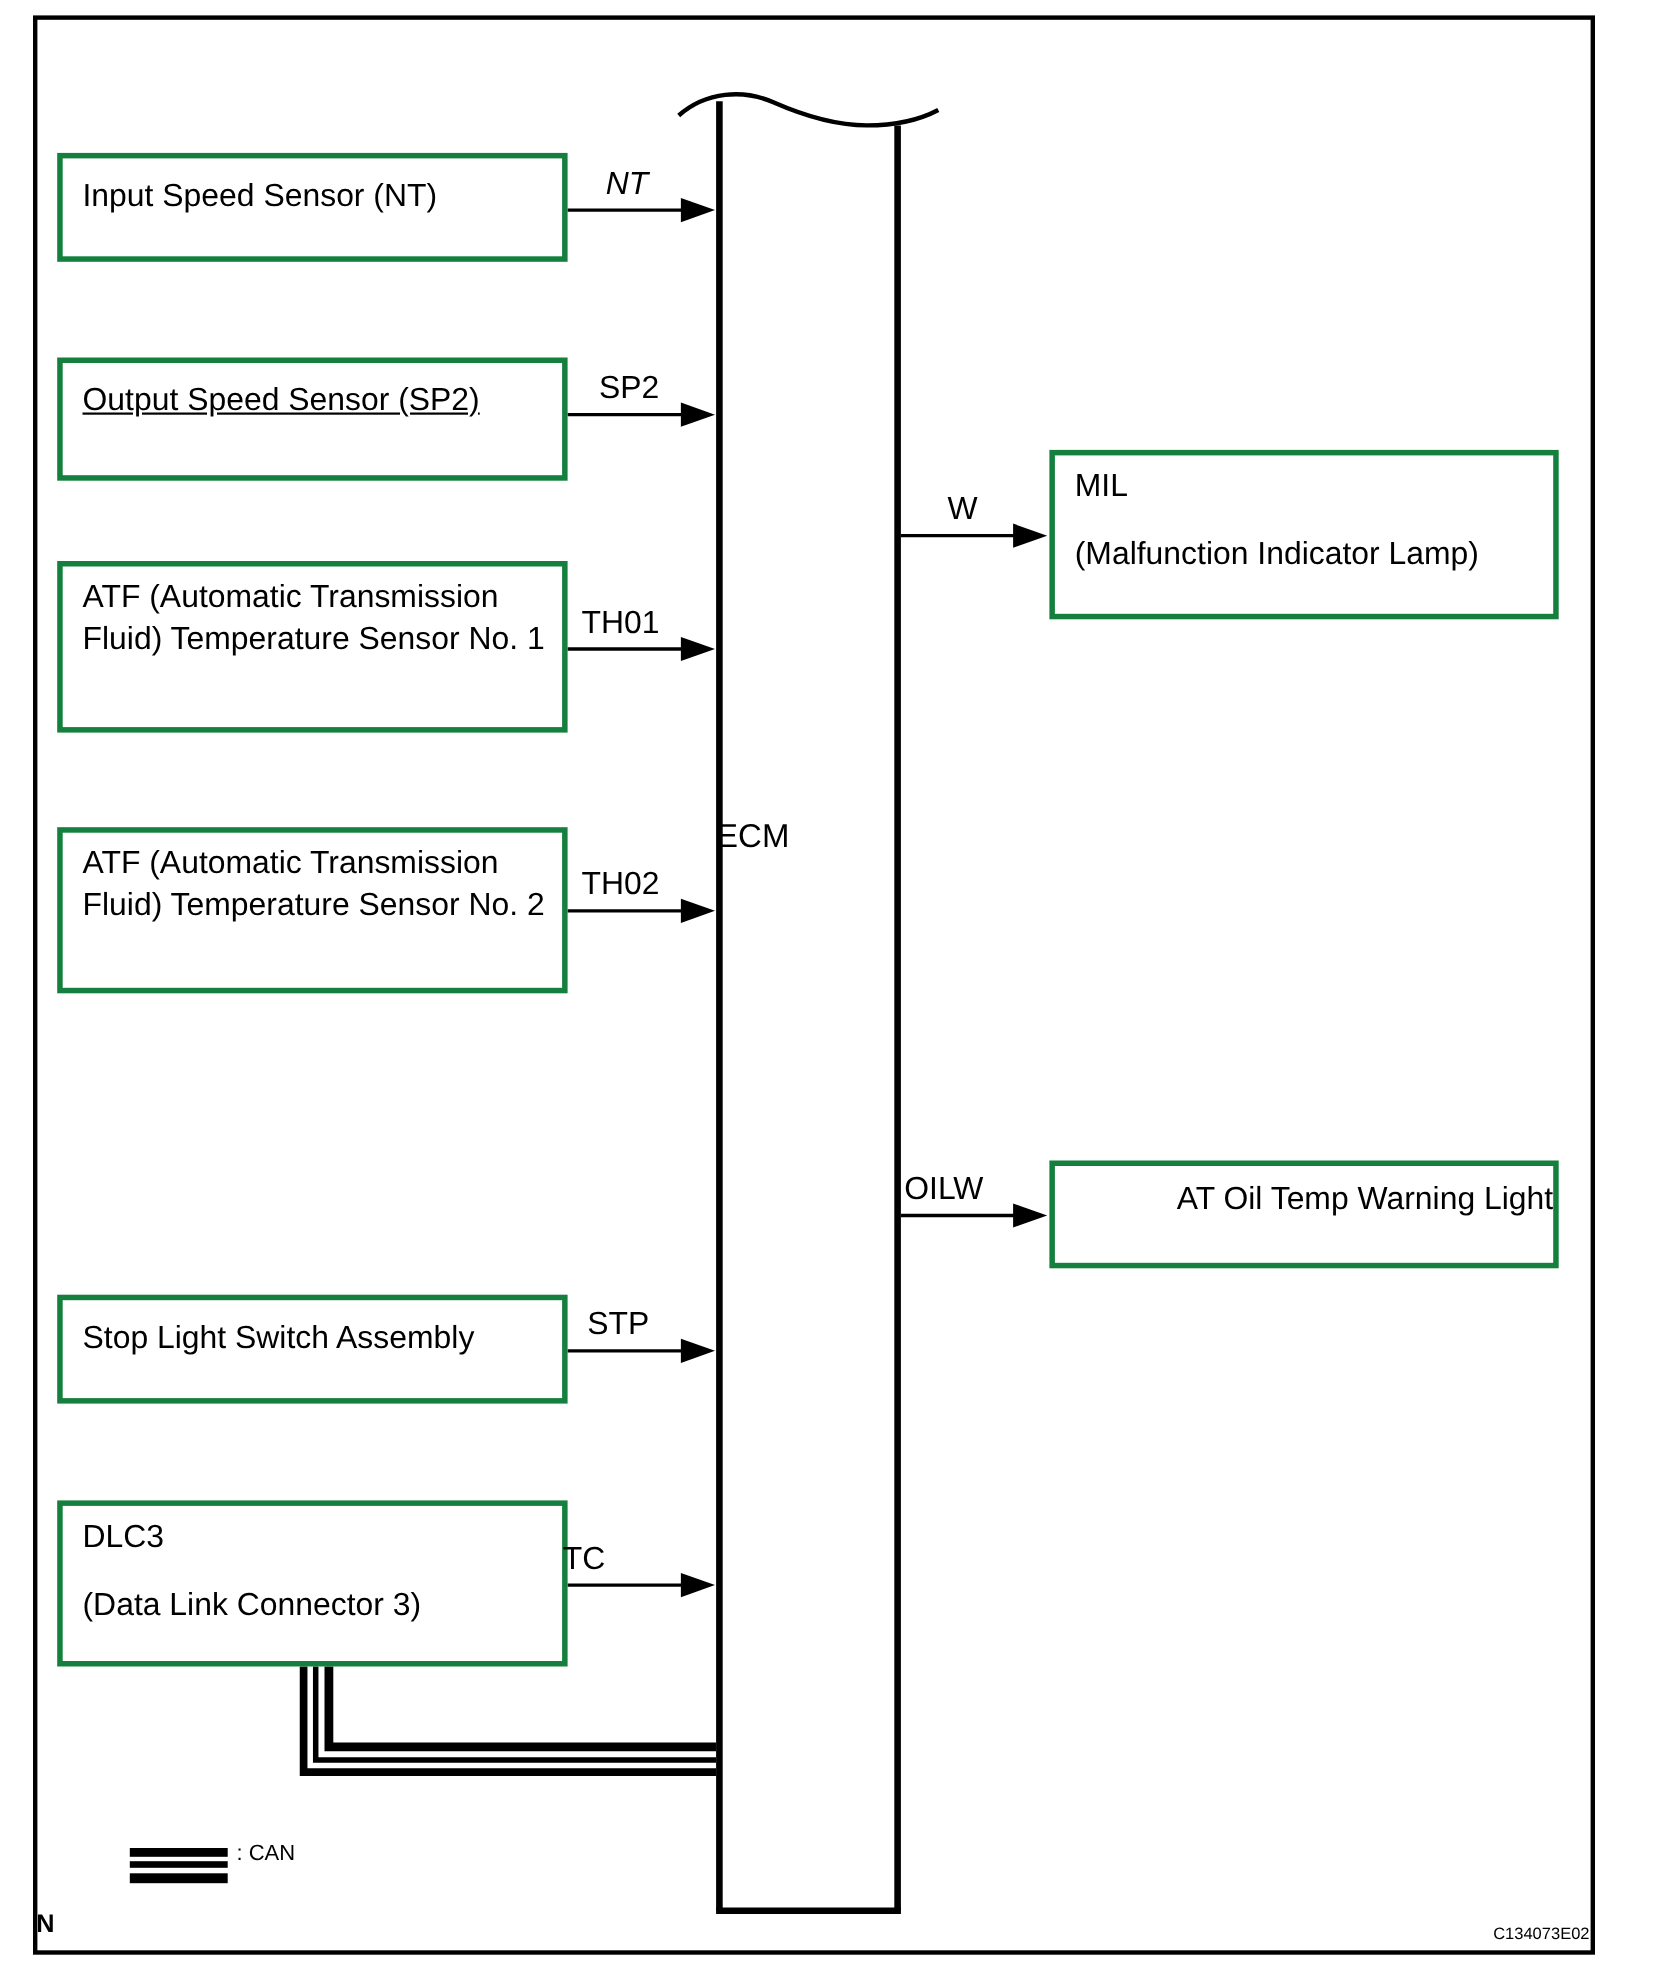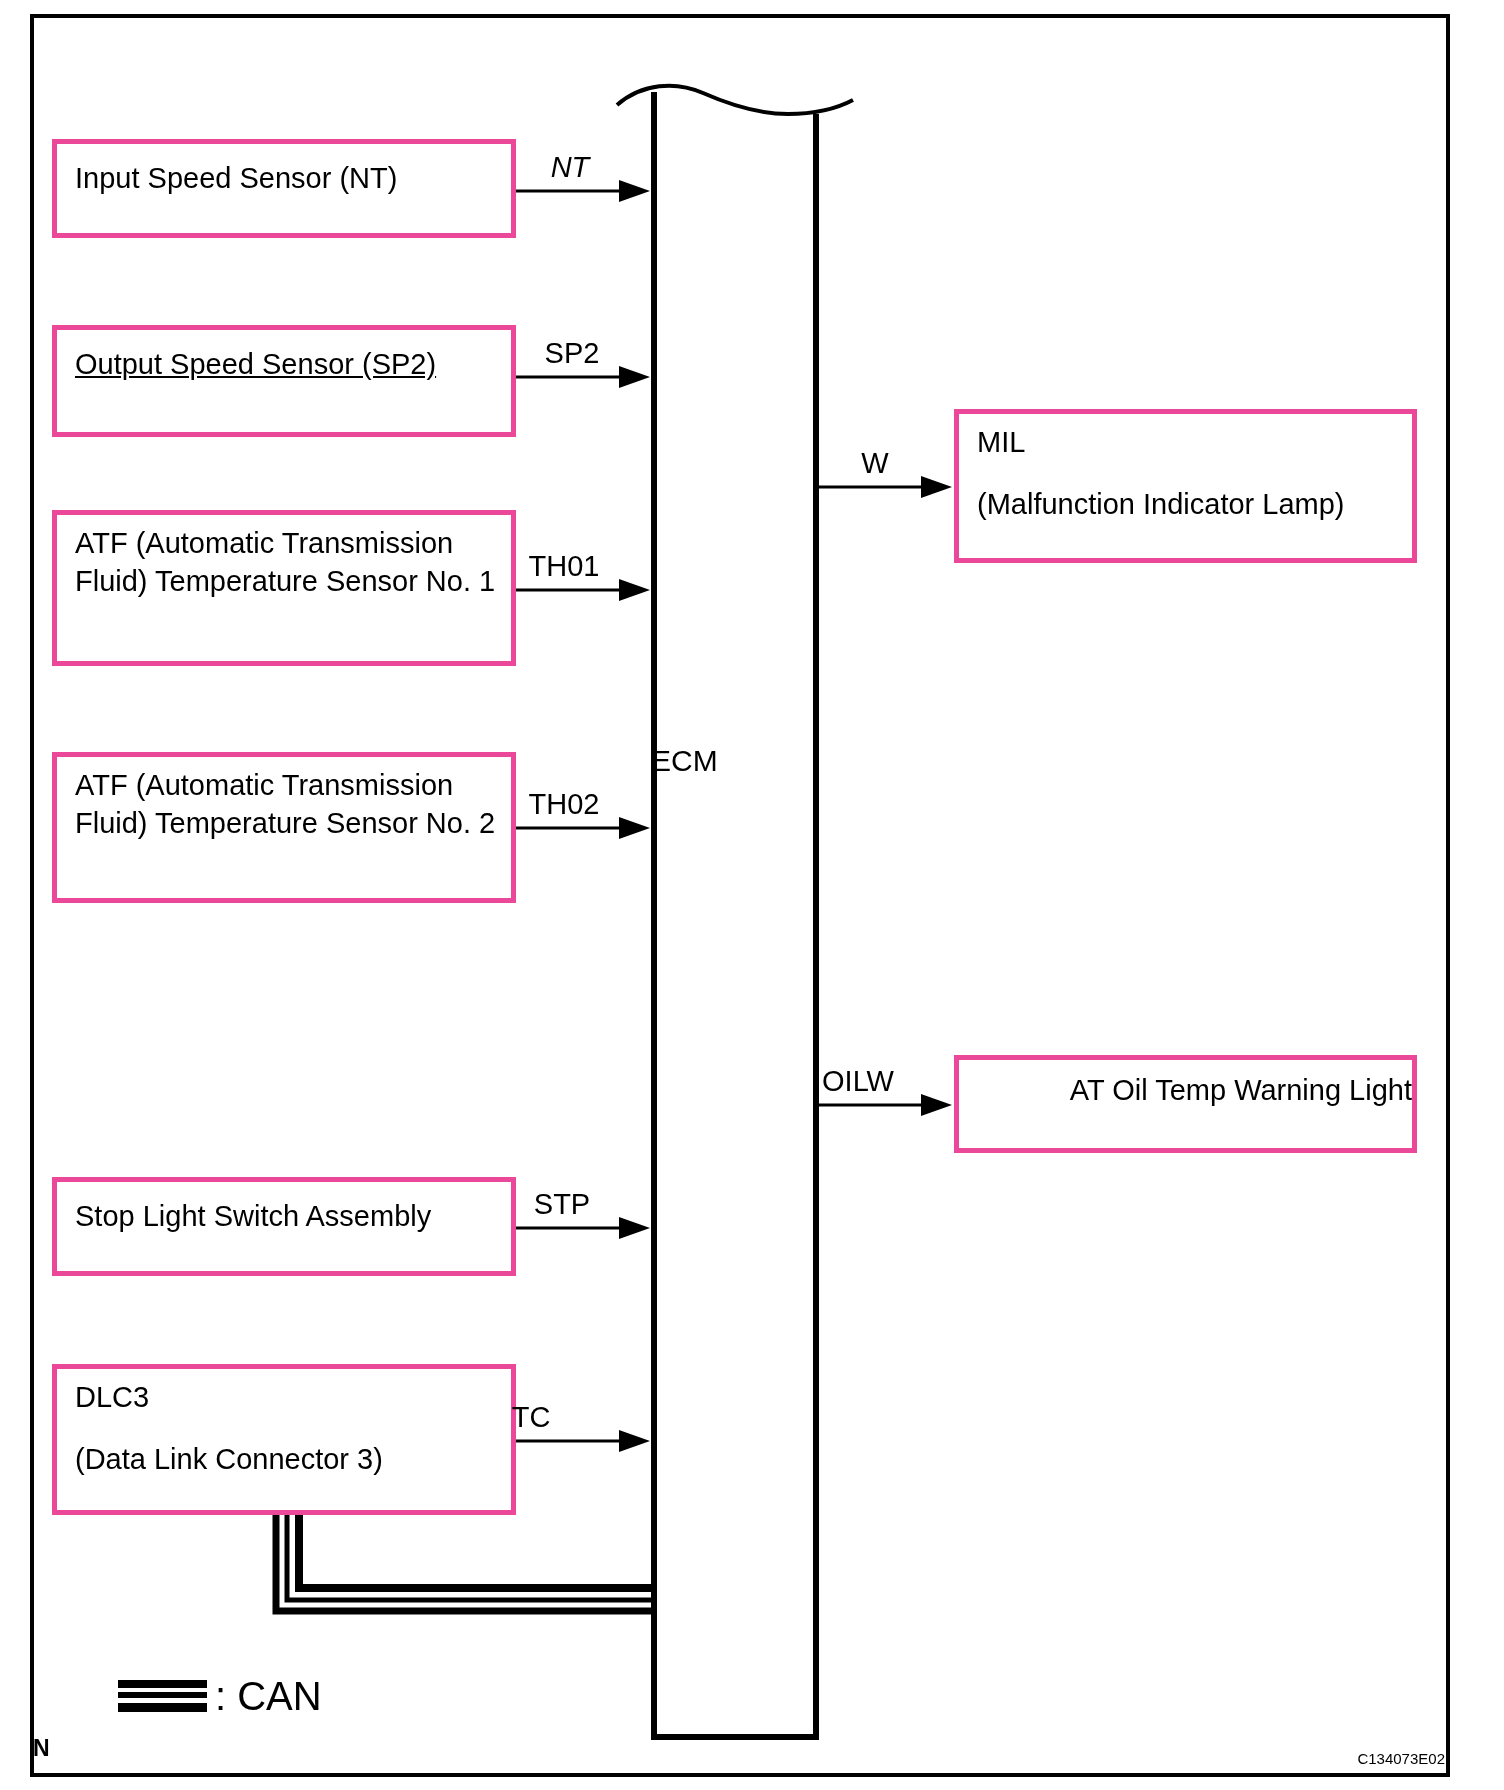--- a/index.html
+++ b/index.html
@@ -7,41 +7,41 @@
     position:relative;width:1504px;height:1790px;background:#fff;
     font-family:"Liberation Sans","DejaVu Sans",sans-serif;color:#000;
     overflow:hidden;
   }
   .frame{
     position:absolute;left:30px;top:14px;width:1420px;height:1763px;
     border:4px solid #000;box-sizing:border-box;
   }
   svg.wires{position:absolute;left:0;top:0;width:1504px;height:1790px;}
   .box{
-    position:absolute;border:5px solid #ec4899;background:#fff;
+    position:absolute;border:5px solid #15803d;background:#fff;
     box-sizing:border-box;font-size:29px;line-height:38px;
   }
   .pad1{padding:15px 10px 0 18px;}      
   .pad2{padding:9px 14px 0 18px;}       
   .box .lbl{margin:12px 0 0 18px;line-height:33px;}
   .box .sub{margin:29px 0 0 18px;line-height:33px;}
   .sig{
     position:absolute;transform:translateX(-50%);
     font-size:29px;line-height:33px;white-space:nowrap;
   }
   .ecm-label{
     position:absolute;left:651px;top:744px;width:168px;
     text-align:left;font-size:30px;
   }
   .legend-bars{position:absolute;left:118px;top:1680px;width:89px;}
   .legend-bars .bar{background:#000;width:89px;}
   .bar.b1{height:8px;}
   .bar.b2{height:6px;margin-top:4px;}
   .bar.b3{height:9px;margin-top:5px;}
-  .legend-label{position:absolute;left:215px;top:1674px;font-size:40px;white-space:nowrap;}
+  .legend-label{position:absolute;left:215px;top:1674px;font-size:20px;white-space:nowrap;}
   .page-marker{position:absolute;left:33px;top:1735px;font-size:23px;font-weight:bold;}
   .fig-code{position:absolute;left:1290px;top:1750px;width:155px;text-align:right;font-size:15px;}
   .ln{stroke:#000;fill:none;}
   .w3{stroke-width:3px;}
   .w4{stroke-width:4px;}
   .w5{stroke-width:5px;}
   .w6{stroke-width:6px;}
   .w7{stroke-width:7px;}
   .w8{stroke-width:8px;}
   .head{fill:#000;stroke:none;}

